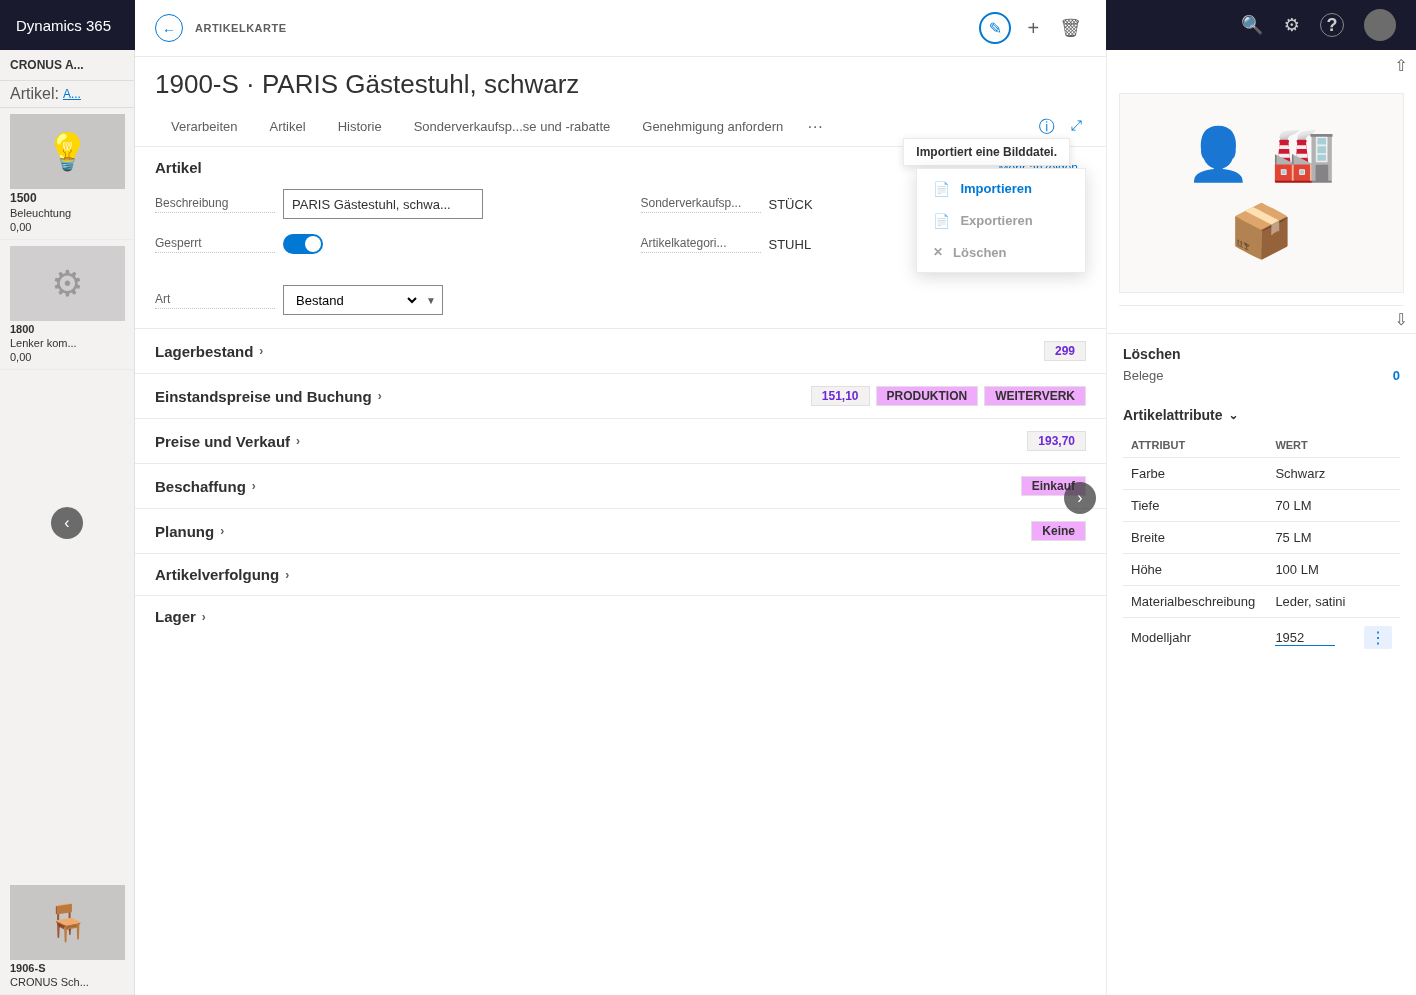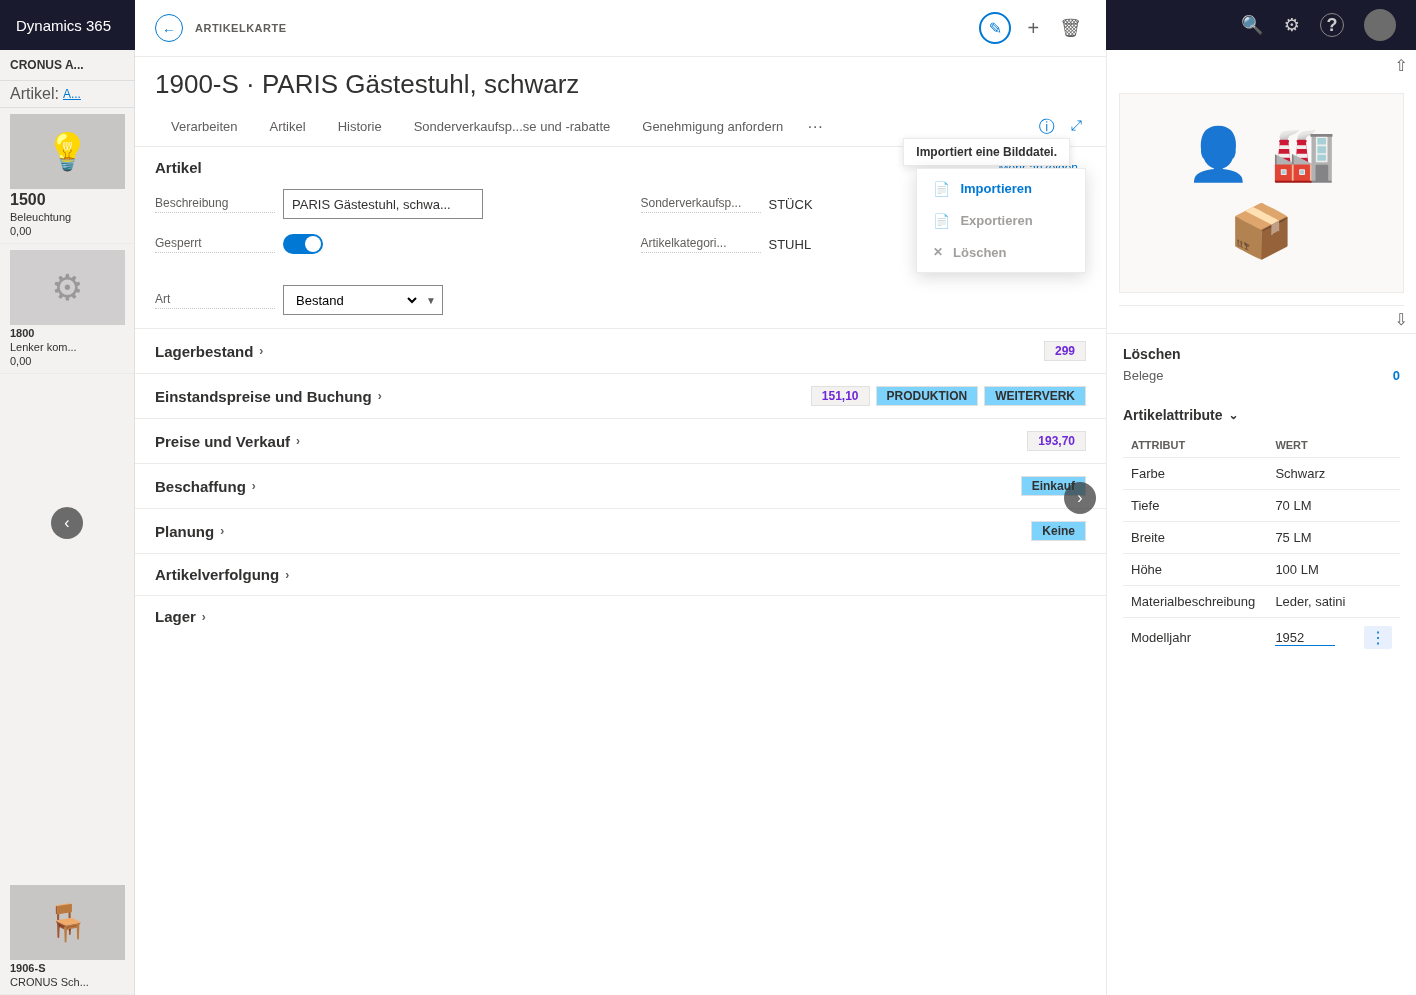--- a/index.html
+++ b/index.html
@@ -113,21 +113,21 @@
     .collapsible-section { border-top: 1px solid #edebe9; padding: 0 20px; }
     .collapsible-header {
       display: flex; align-items: center; justify-content: space-between;
       padding: 12px 0; cursor: pointer; font-size: 15px; font-weight: 600; color: #323130;
     }
     .collapsible-header-left { display: flex; align-items: center; gap: 6px; }
     .collapsible-chevron { font-size: 12px; color: #605e5c; }
     .collapsible-badges { display: flex; gap: 6px; }
     .badge {
       padding: 2px 10px; font-size: 12px; font-weight: 600; border: 1px solid #e0e0e0;
-      color: #323130; background: #7dd3fc;
+      color: #323130; background: #f0abfc;
     }
     .badge-value { padding: 2px 10px; font-size: 12px; color: #6d28d9; background: #f3f2f1; border: 1px solid #e0e0e0; }
 
     
     .right-panel {
       position: absolute; top: 0; right: 0; width: 310px; bottom: 0;
       border-left: 1px solid #edebe9; background: white; overflow-y: auto;
     }
 
     
@@ -210,21 +210,21 @@
   </div>
   <div style="display:flex;align-items:center;padding:4px 10px;gap:4px;border-bottom:1px solid #ddd;">
     <span style="font-size:16px;color:#555;text-align:right;">Artikel:</span>
     <span style="font-size:12px;color:#0078d4;text-decoration:underline;">A...</span>
   </div>
 
   <div style="border-bottom:1px solid #edebe9;cursor:pointer;">
     <div style="width:115px;height:75px;background:#c8c6c4;margin:6px 10px 2px;display:flex;align-items:center;justify-content:center;overflow:hidden;">
       <span style="font-size:36px;">💡</span>
     </div>
-    <div style="padding:0 10px 2px;font-size:16px;font-weight:600;color:#323130;">1500</div>
+    <div style="padding:0 10px 2px;font-size:12px;font-weight:600;color:#323130;">1500</div>
     <div style="padding:0 10px 2px;font-size:11px;color:#323130;">Beleuchtung</div>
     <div style="padding:0 10px 6px;font-size:11px;color:#323130;">0,00</div>
   </div>
 
   <div style="border-bottom:1px solid #edebe9;cursor:pointer;">
     <div style="width:115px;height:75px;background:#d0cece;margin:6px 10px 2px;display:flex;align-items:center;justify-content:center;">
       <span style="font-size:36px;color:#999;">⚙</span>
     </div>
     <div style="padding:0 10px 2px;font-size:11px;font-weight:600;color:#323130;">1800</div>
     <div style="padding:0 10px 2px;font-size:11px;color:#323130;">Lenker kom...</div>

